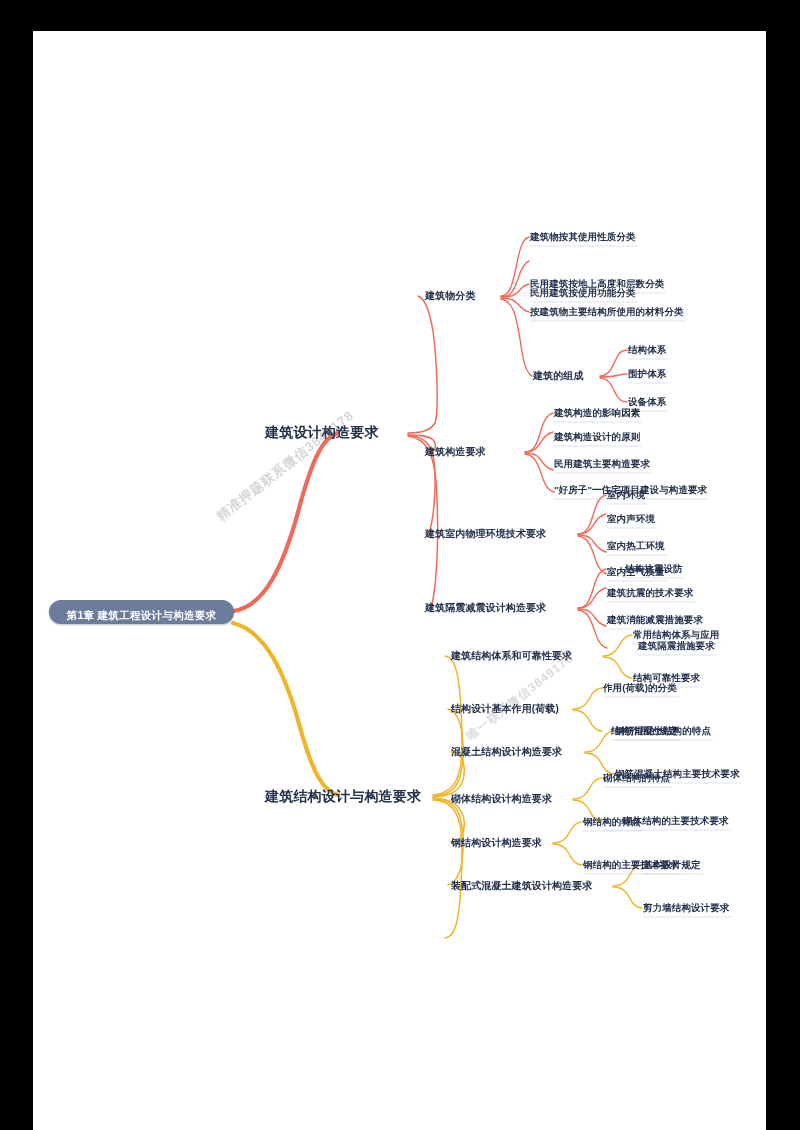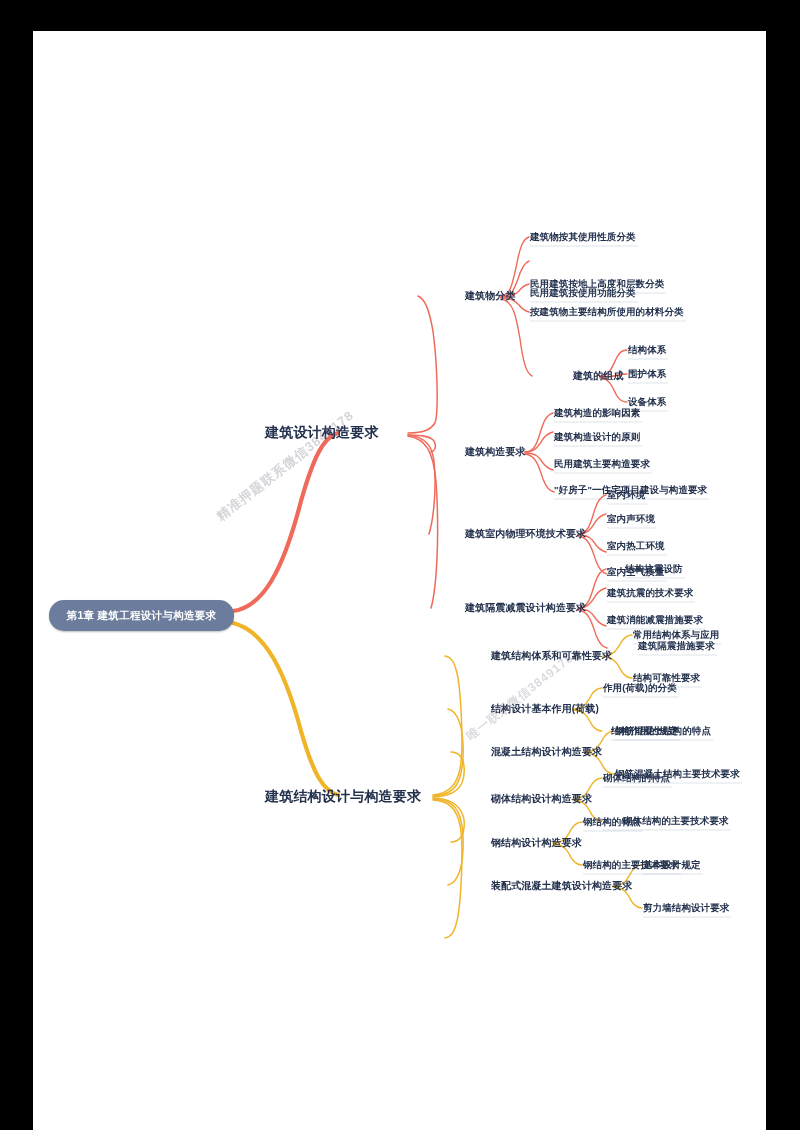--- a/index.html
+++ b/index.html
@@ -13,33 +13,33 @@
     background:#ffffff;overflow:hidden;
   }
   #map{position:absolute;left:0;top:0;width:733px;height:1099px;}
   svg.links{position:absolute;left:0;top:0;width:733px;height:1099px;pointer-events:none;}
 
   .node{position:absolute;white-space:nowrap;}
   .node span{display:block;}
 
   
   .root{
-    left:16px;top:569px;width:185px;height:31px;
+    left:16px;top:569px;width:185px;height:24px;
     border-radius:15px;background:#6b7c9c;
     box-shadow:0 1px 2px rgba(0,0,0,.25);
   }
   .root .lbl{
     color:#ffffff;font-size:10.5px;font-weight:bold;line-height:31px;
     text-align:center;letter-spacing:.3px;
   }
 
   
   .l1{font-size:14px;font-weight:bold;color:#23314d;letter-spacing:.2px;}
   
-  .l2{font-size:10px;font-weight:bold;color:#23314d;letter-spacing:.1px;margin-left:40px;}
+  .l2{font-size:10px;font-weight:bold;color:#23314d;letter-spacing:.1px;}
   
   .l3{font-size:9.5px;font-weight:bold;color:#23314d;letter-spacing:.1px;}
 
   .node.tr{transform:translateY(-50%);}
 
   
   .ul::after{
     content:"";position:absolute;left:0;right:-2px;bottom:-3px;height:1px;
     background:rgba(150,165,190,.30);
   }

